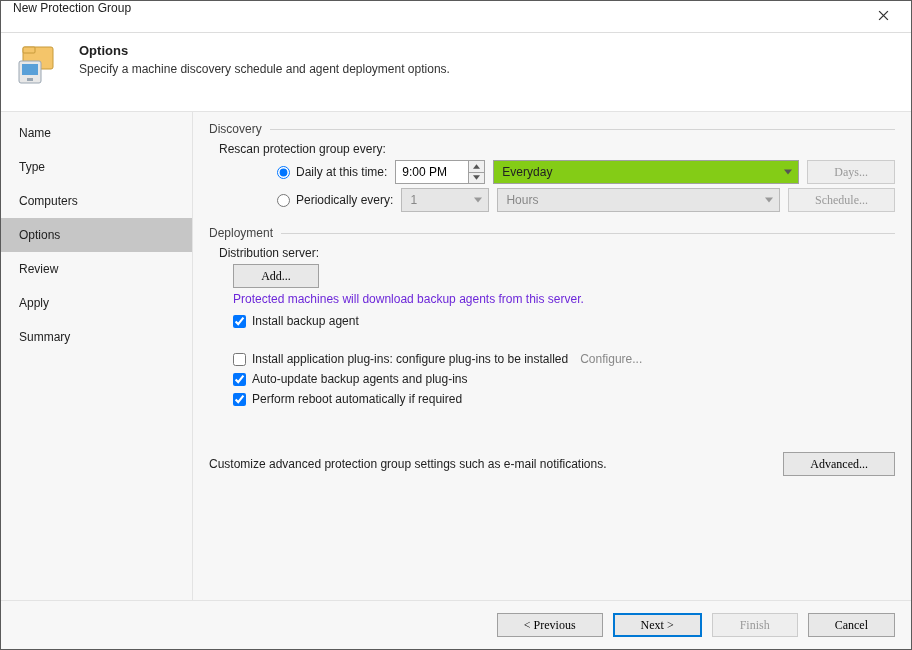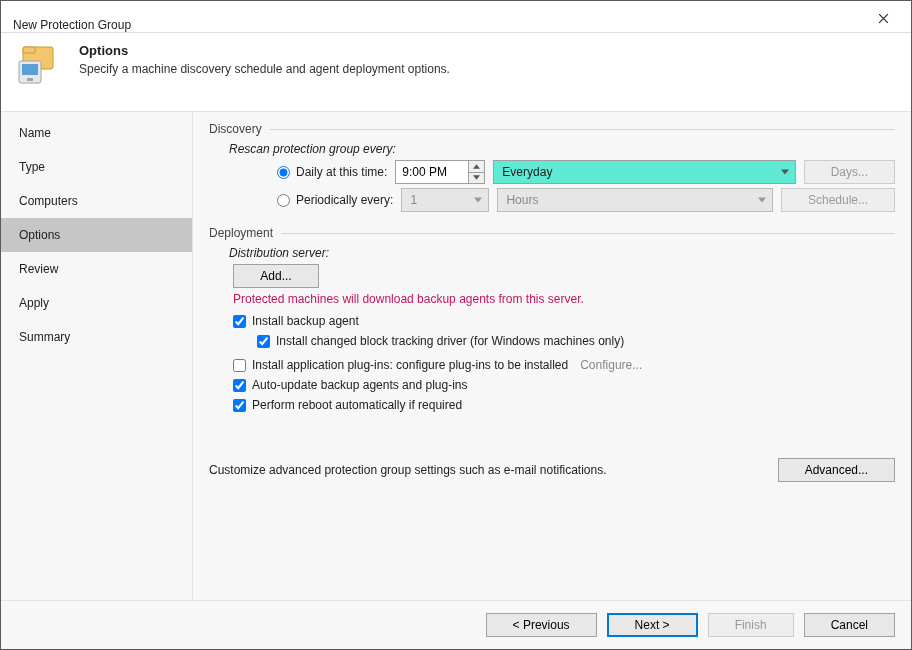--- a/index.html
+++ b/index.html
@@ -12,21 +12,21 @@
   }
   .dialog {
     width: 912px; height: 650px;
     border: 1px solid #5a5a5a;
     background: #fff;
     display: flex; flex-direction: column;
     position: relative;
   }
   .titlebar {
     height: 32px;
-    display: flex; align-items: flex-end;
+    display: flex; align-items: flex-start;
     padding: 0 8px;
     border-bottom: 1px solid #ddd;
   }
   .titlebar .title { flex: 1; font-size: 12px; padding-left: 4px; }
   .titlebar .close {
     width: 40px; height: 28px;
     display: flex; align-items: center; justify-content: center;
     cursor: default;
   }
   .titlebar .close svg { width: 11px; height: 11px; }
@@ -81,21 +81,21 @@
     display: flex; align-items: center; gap: 8px;
   }
   .group-title .line {
     flex: 1; height: 1px; background: #d4d4d4;
   }
   .field-row {
     display: flex; align-items: center;
     margin: 4px 0 4px 24px;
     gap: 8px;
   }
-  .indent { margin-left: 20px; font-style: italic; }
+  .indent { margin-left: 10px; }
   .label { font-size: 12px; }
   .radio { display: inline-flex; align-items: center; gap: 6px; min-width: 150px; padding-left: 44px;}
   .radio input { margin:0; }
 
   input.time {
     width: 90px; height: 24px;
     padding: 2px 18px 2px 6px;
     border: 1px solid #a0a0a0;
     background: #fff;
     font-family: inherit; font-size: 12px;
@@ -109,56 +109,56 @@
   .spinner div {
     flex:1; display:flex; align-items:center; justify-content:center;
     background:#f0f0f0; border-bottom:1px solid #a0a0a0; cursor:default;
   }
   .spinner div:last-child { border-bottom:none;}
   .spinner svg{width:7px;height:5px;}
 
   .combo, .combo-disabled {
     height: 24px;
     border: 1px solid #a0a0a0;
-    background: #5eead4;
+    background: #84cc16;
     display: inline-flex; align-items: center;
     padding: 0 22px 0 8px;
     position: relative;
     font-size: 12px;
   }
   .combo-disabled { color: #888; border-color:#bbb; background:#e6e6e6;}
   .combo::after, .combo-disabled::after {
     content: "";
     position: absolute; right: 6px; top: 50%;
     width: 0; height: 0; transform: translateY(-50%);
     border-left: 4px solid transparent;
     border-right: 4px solid transparent;
     border-top: 5px solid #555;
   }
   .combo-disabled::after { border-top-color:#999;}
   .btn {
     height: 24px;
     min-width: 86px;
     border: 1px solid #a0a0a0;
     background: #e8e8e8;
-    font-family: Liberation Sans, sans-serif; font-size: 12px;
+    font-family: Liberation Serif, serif; font-size: 12px;
     padding: 0 26px;
     cursor: default;
     display:inline-flex;align-items:center;justify-content:center;
   }
   .btn.disabled { color:#999; border-color:#ccc; background:#eee;}
   .btn.primary { border: 2px solid #0078d4; }
 
   .check-row {
     display: flex; align-items: flex-end; gap: 6px;
     margin: 6px 0 6px 24px;
   }
   .check-row input[type=checkbox]{ margin:0;}
   .check-indent2 { margin-left: 48px; }
-  .hint { margin: 0 0 8px 24px; font-size:12px; color:#be185d;}
+  .hint { margin: 0 0 8px 24px; font-size:12px; color:#6d28d9;}
   .muted { color:#888; margin-left:6px;}
   .footer-note {
     display:flex; align-items:center; gap:1px;
     margin: 30px 0 10px 0;
   }
   .footer-note .spacer{flex:1;}
 
   .button-row {
     border-top: 1px solid #e3e3e3;
     background:#f7f7f7;
@@ -266,25 +266,21 @@
         <div class="indent label">Distribution server:</div>
         <div class="field-row">
           <button class="btn">Add...</button>
         </div>
         <div class="hint">Protected machines will download backup agents from this server.</div>
 
         <label class="check-row">
           <input type="checkbox" checked="" style="">
           <span>Install backup agent</span>
         </label>
-        <label class="check-row check-indent2">
-          <input type="checkbox" checked="" style="">
-          <span>Install changed block tracking driver (for Windows machines only)</span>
-        </label>
-        <label class="check-row" style="margin-top:10px">
+        <label class="check-row" style="margin-top:24px">
           <input type="checkbox" style="">
           <span>Install application plug-ins: configure plug-ins to be installed</span>
           <span class="muted">Configure...</span>
         </label>
         <label class="check-row">
           <input type="checkbox" checked="" style="">
           <span>Auto-update backup agents and plug-ins</span>
         </label>
         <label class="check-row">
           <input type="checkbox" checked="" style="">

